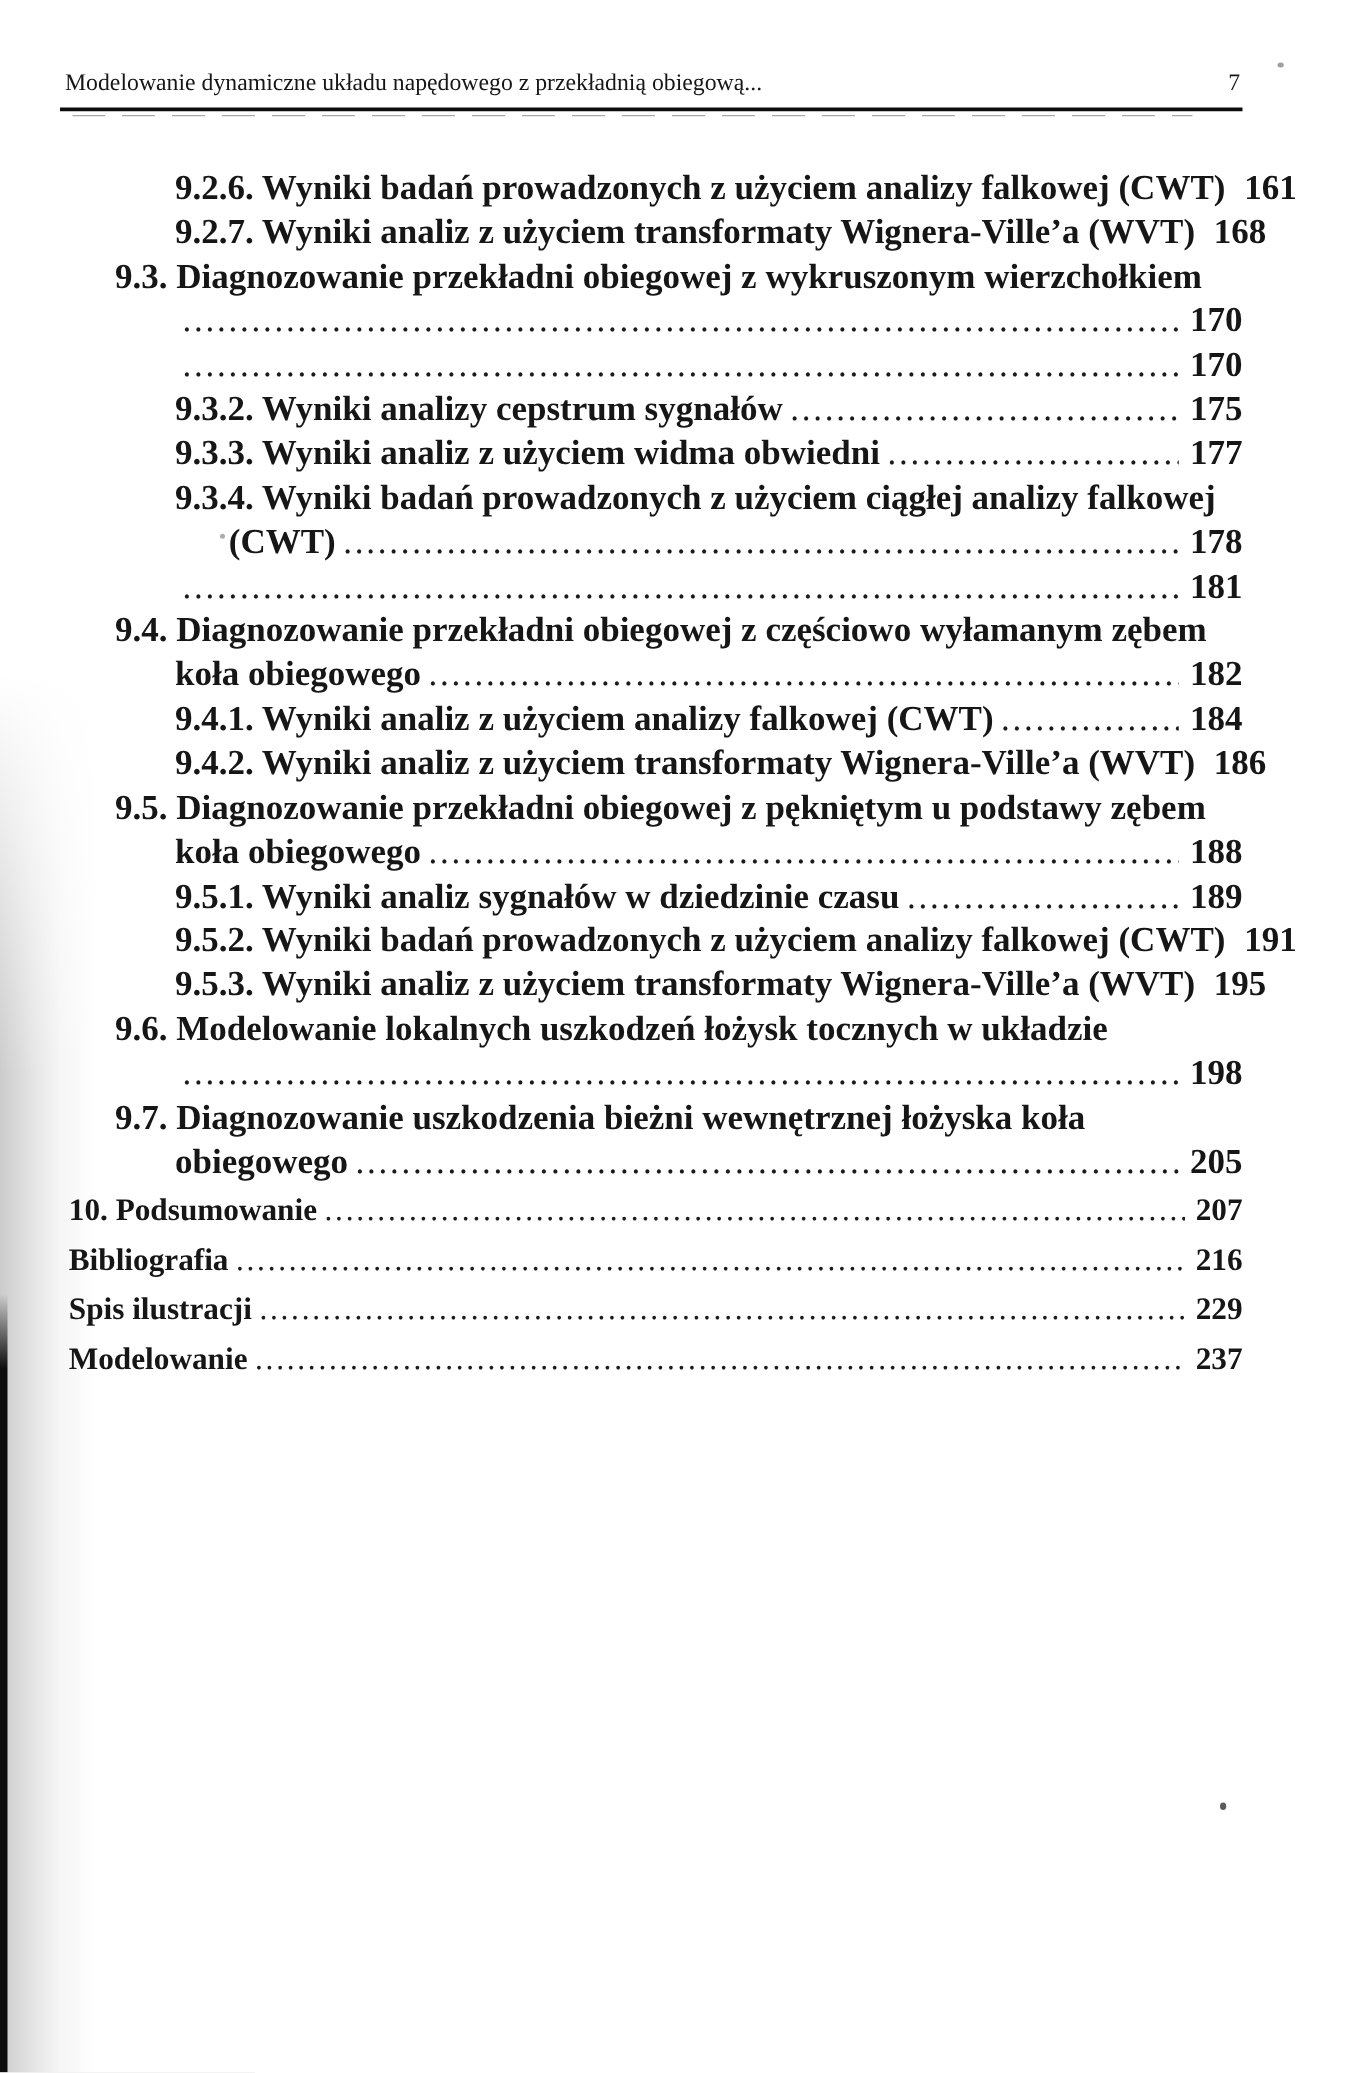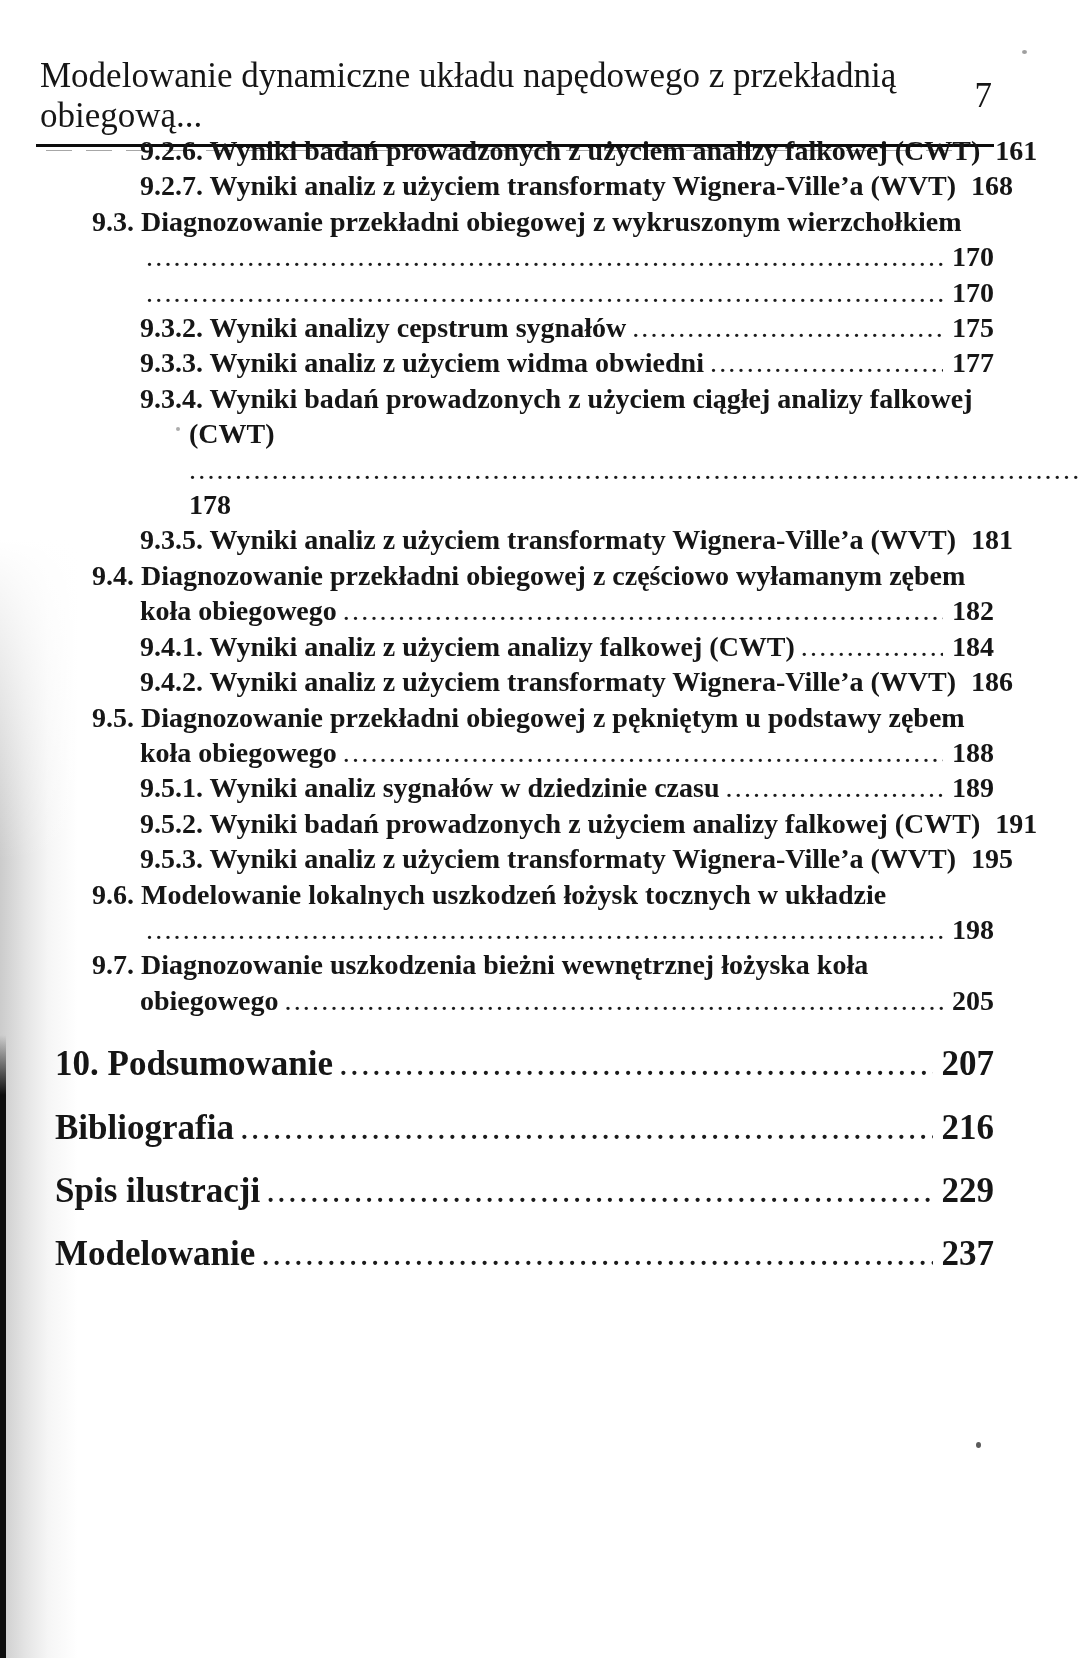--- a/index.html
+++ b/index.html
@@ -52,27 +52,27 @@
     border-radius: 50%;
     pointer-events: none;
   }
   .speck-1 { left: 1022px; top: 50px;  width: 5px; height: 4px; background: rgba(80,80,80,0.55); }
   .speck-2 { left: 976px;  top: 1442px; width: 5px; height: 6px; background: rgba(50,50,50,0.8); }
   .speck-3 { left: 176px;  top: 427px; width: 4px; height: 4px; background: rgba(90,90,90,0.5); }
 
   
   .running-head {
     position: absolute;
-    left: 36px;
+    left: 48px;
     right: 86px;
     top: 56px;
     display: flex;
     align-items: center;
     justify-content: space-between;
-    font-size: 35px;
+    font-size: 19px;
     padding: 0 2px 8px 4px;
     border-bottom: 3px solid #0c0c0c;
   }
   .running-head .rh-echo {
     position: absolute;
     left: 10px;
     right: 40px;
     bottom: -7px;
     height: 1px;
     background: repeating-linear-gradient(to right, rgba(60,60,60,0.45) 0 26px, rgba(60,60,60,0) 26px 40px);
@@ -88,25 +88,25 @@
   }
   .toc-row {
     display: flex;
     align-items: baseline;
     line-height: 35.4px;
     white-space: nowrap;
     font-weight: bold;
   }
   .toc-row.ind1 { padding-left: 37px; }
   .toc-row.ind2 { padding-left: 85px; }
-  .toc-row.ind3 { padding-left: 128px; flex-direction: column; }
+  .toc-row.ind3 { padding-left: 128px; }
   .toc-row.bold {
     font-weight: bold;
-    font-size: 35px;
-    margin-top: 28px;
+    font-size: 25px;
+    margin-top: 4px;
     align-items: center;
   }
   .entry-text { flex: 0 0 auto; }
   .leader {
     flex: 1 1 auto;
     overflow: hidden;
     white-space: nowrap;
     margin: 0 9px 0 6px;
     min-width: 0;
   }
@@ -180,21 +180,20 @@
       <span class="entry-text">9.3.4. Wyniki badań prowadzonych z użyciem ciągłej analizy falkowej</span>
     </div>
 
     <div class="toc-row ind3">
       <span class="entry-text">(CWT)</span>
       <span class="leader"></span>
       <span class="page-num">178</span>
     </div>
 
     <div class="toc-row ind2">
-      <span class="entry-text">9.3.5. Wyniki analiz z użyciem transformaty Wignera-Ville’a (WVT)</span>
       <span class="leader"></span>
       <span class="page-num">181</span>
     </div>
 
     <div class="toc-row ind1">
       <span class="entry-text">9.4. Diagnozowanie przekładni obiegowej z częściowo wyłamanym zębem</span>
     </div>
 
     <div class="toc-row ind2">
       <span class="entry-text">koła obiegowego</span>

